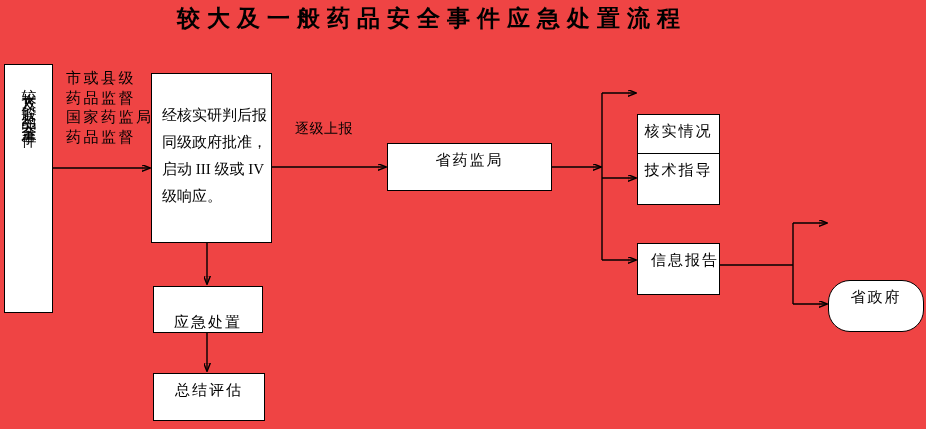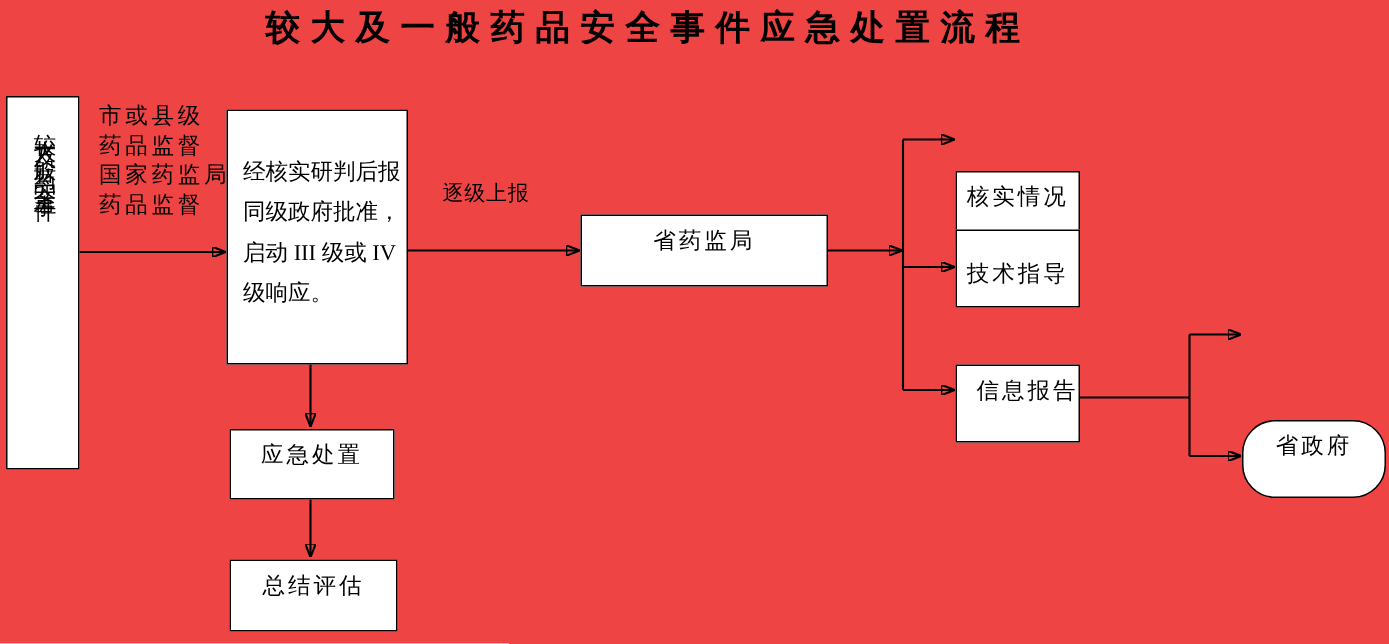--- a/index.html
+++ b/index.html
@@ -51,25 +51,25 @@
     left: 151px; top: 73px; width: 121px; height: 170px;
     display: block;
     padding: 28px 3px 0 10px;
     font-size: 15px;
     line-height: 27px;
     letter-spacing: 0;
     text-align: left;
   }
   .box-bureau     { left: 387px; top: 143px; width: 165px; height: 48px; }
   .box-verify     { left: 637px; top: 70px;  width: 83px;  height: 48px; margin-top: 44px; }
-  .box-guidance   { left: 637px; top: 153px; width: 83px;  height: 52px; align-items: center; }
+  .box-guidance   { left: 637px; top: 153px; width: 83px;  height: 52px; }
   .box-report     { left: 637px; top: 243px; width: 83px;  height: 52px; padding-left: 13px; }
   .box-national   { left: 828px; top: 194px; width: 96px;  height: 54px; letter-spacing: 1.5px; }
   .box-provgov    { left: 828px; top: 280px; width: 96px;  height: 52px; border-radius: 22px; }
-  .box-emergency  { left: 153px; top: 286px; width: 110px; height: 47px; }
+  .box-emergency  { left: 153px; top: 286px; width: 110px; height: 47px; align-items: flex-end; }
   .box-evaluation { left: 153px; top: 373px; width: 112px; height: 48px; }
   .edge-label {
     position: absolute;
     font-size: 15px;
     white-space: nowrap;
   }
   .label-initial {
     left: 66px; top: 69px;
     line-height: 19.5px;
     letter-spacing: 2.5px;

